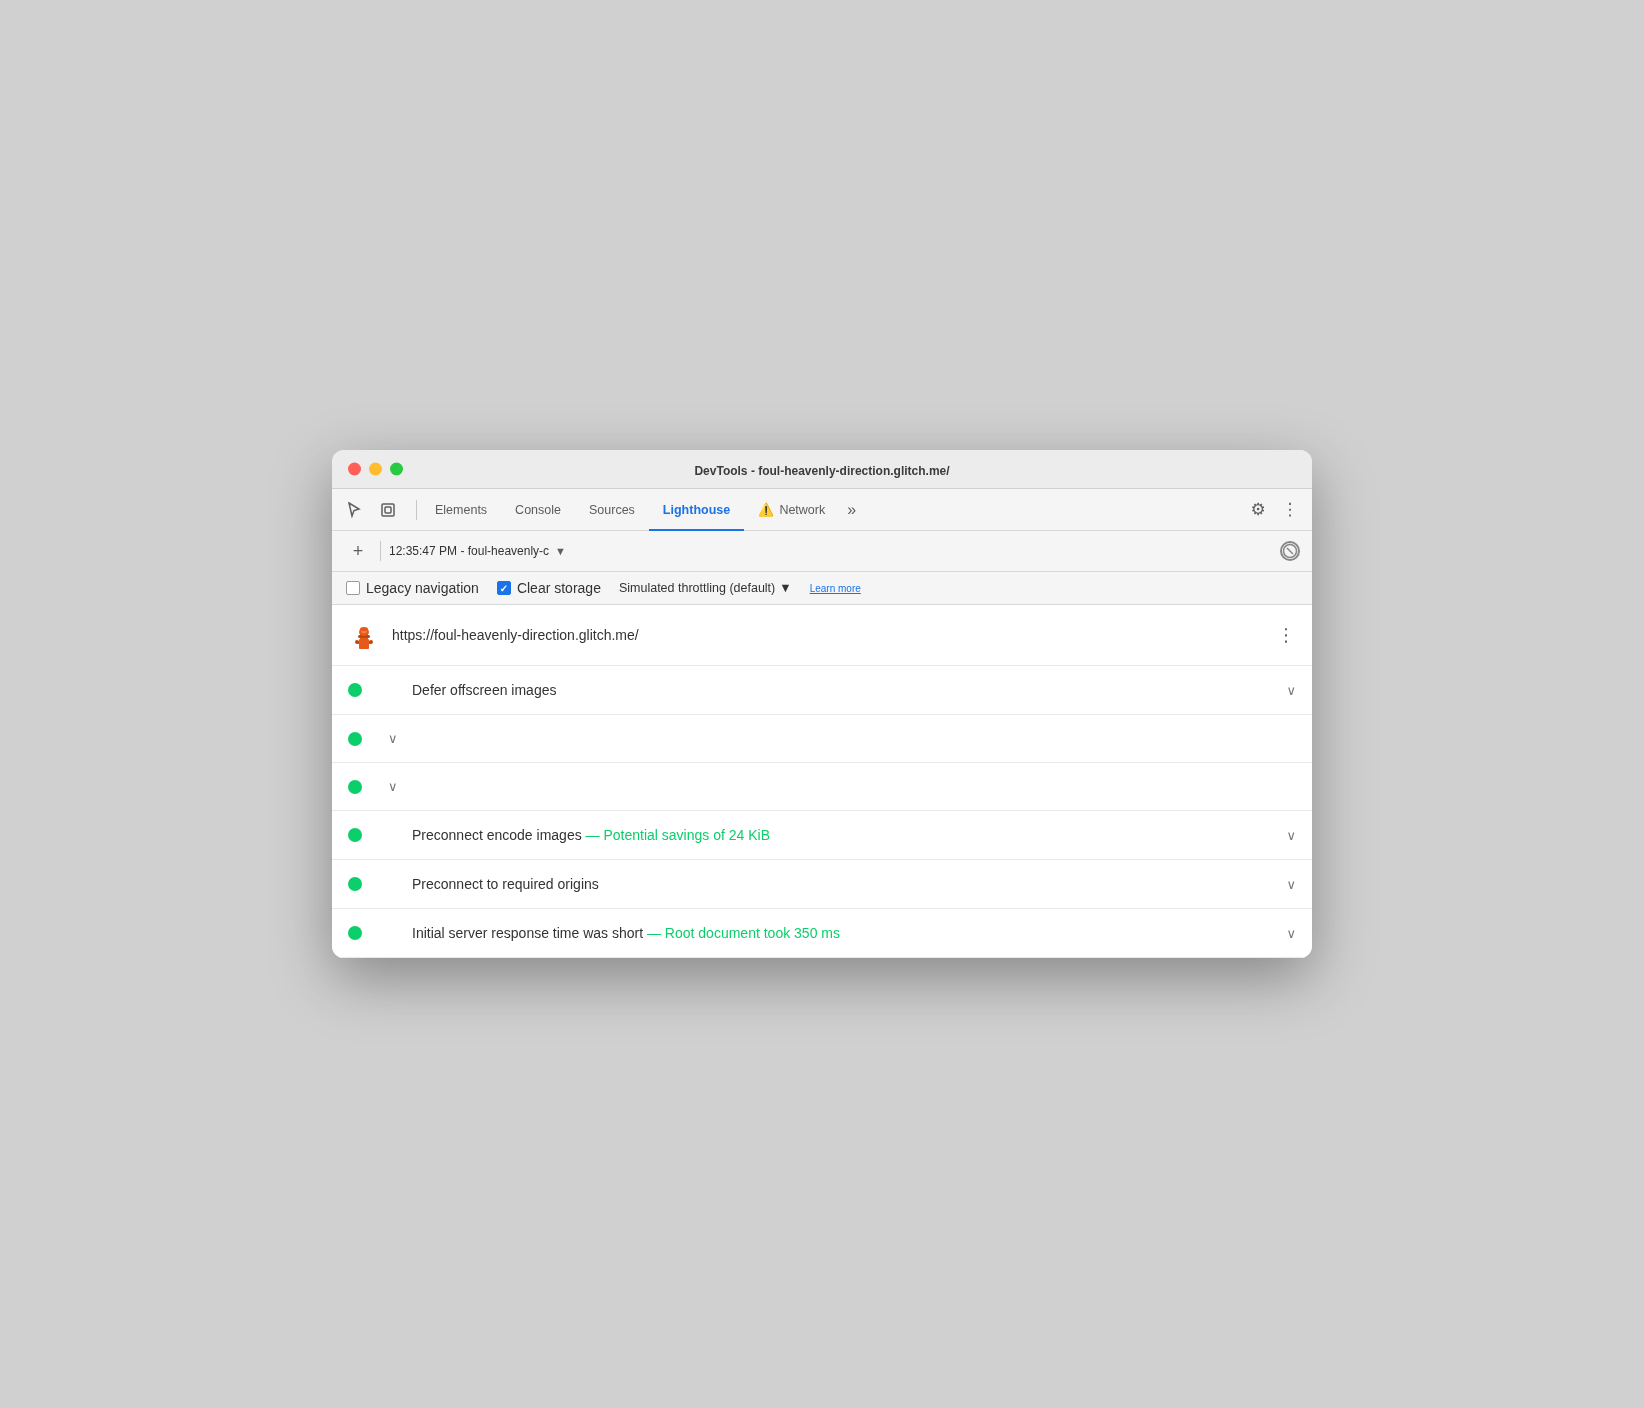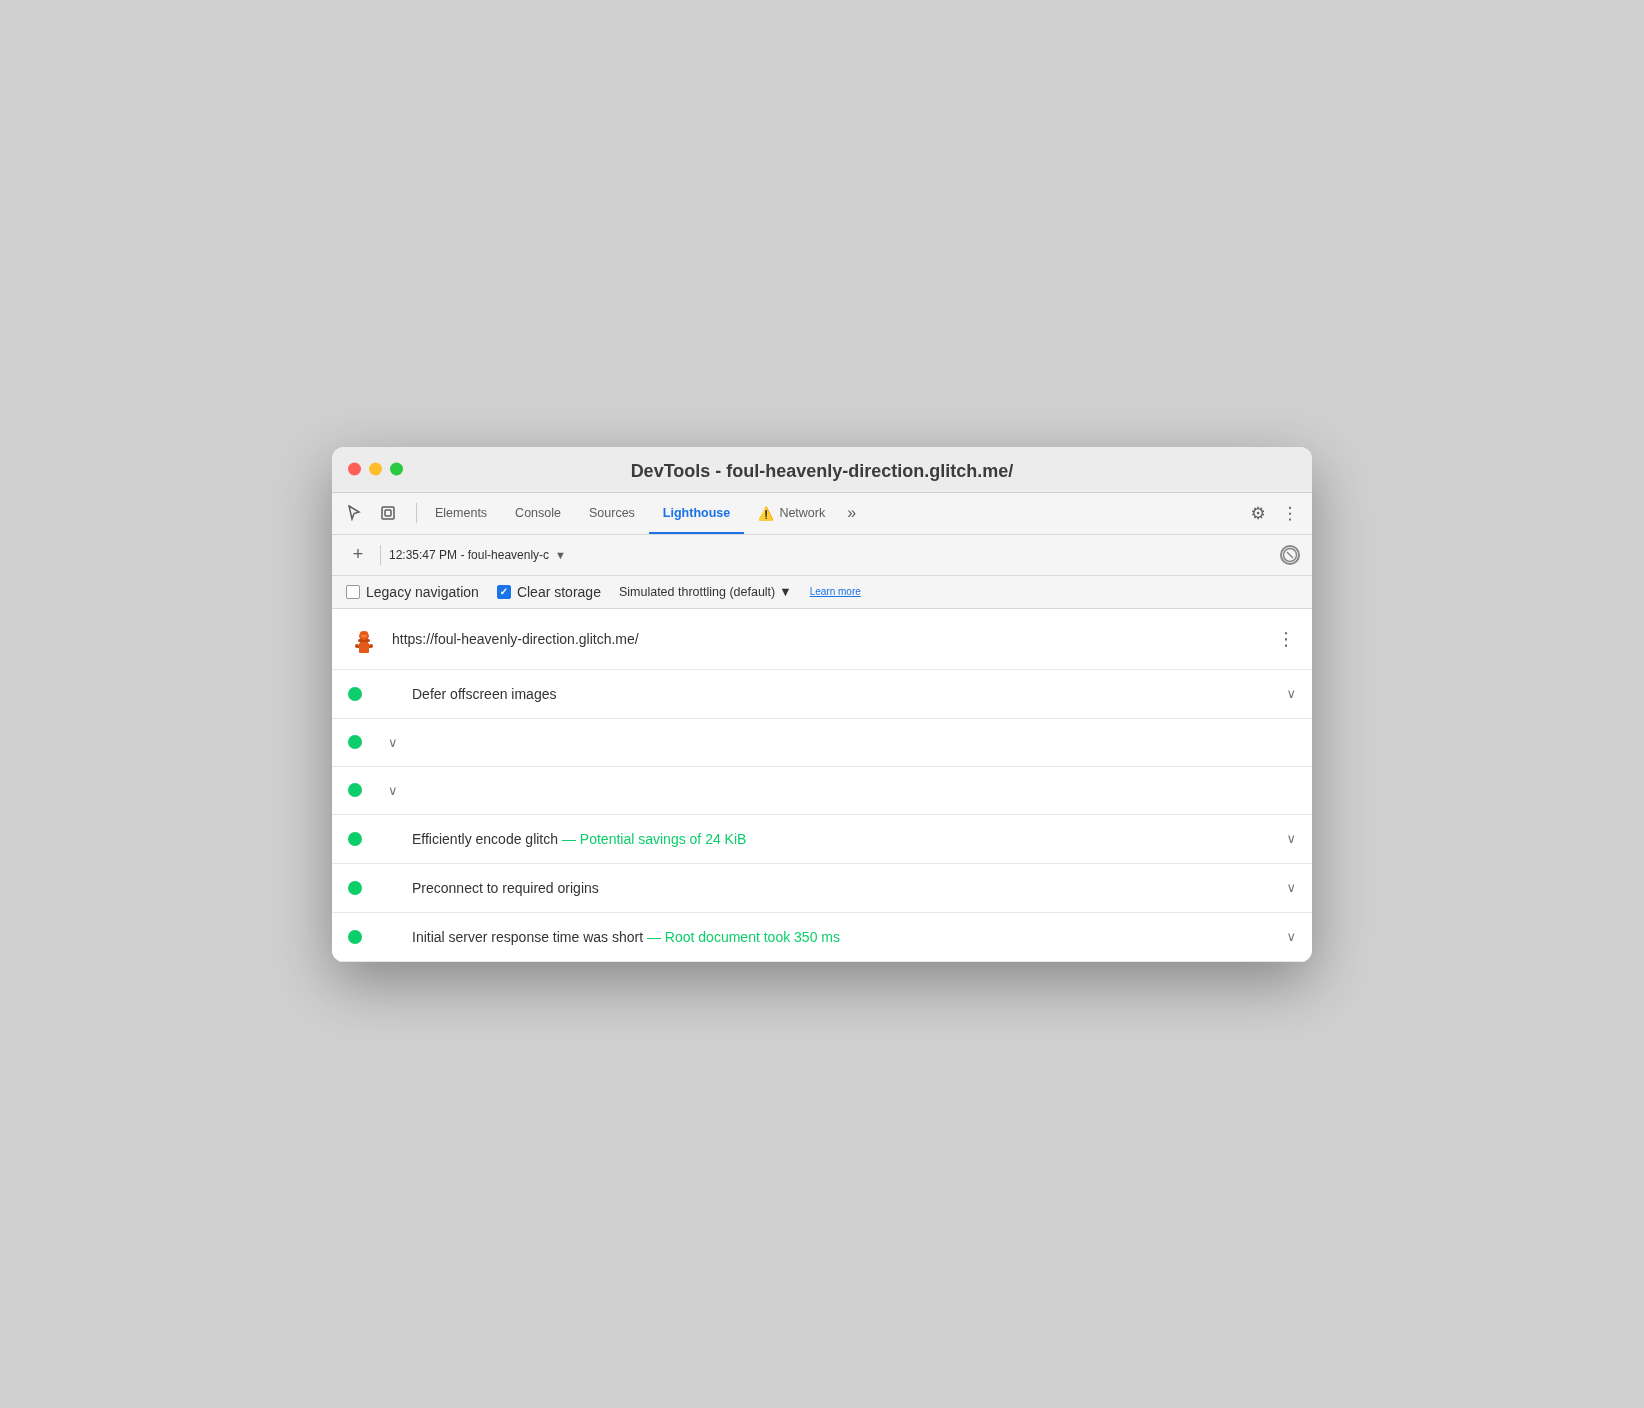--- a/index.html
+++ b/index.html
@@ -46,21 +46,21 @@
       height: 13px;
       border-radius: 50%;
       cursor: pointer;
     }
 
     .tl-close { background: #ff5f57; }
     .tl-minimize { background: #ffbd2e; }
     .tl-maximize { background: #28ca41; }
 
     .title-bar-text {
-      font-size: 18px;
+      font-size: 12px;
       font-weight: 600;
       color: #3c3c3c;
     }
 
     
     .tab-bar {
       background: #f5f5f5;
       display: flex;
       align-items: center;
       padding: 0 8px;
@@ -501,21 +501,21 @@
     </div>
 
     <div class="audit-item">
       <div class="audit-dot"></div>
       <span class="audit-chevron">∨</span>
     </div>
 
     <div class="audit-item">
       <div class="audit-dot"></div>
       <span class="audit-text">
-        <span>Efficiently encode glitch</span>
+        <span>Preconnect encode images</span>
         <span style="color:#0cce6b;">— Potential savings of 24 KiB</span>
       </span>
       <span class="audit-chevron">∨</span>
     </div>
 
     <div class="audit-item">
       <div class="audit-dot"></div>
       <span class="audit-text">Preconnect to required origins</span>
       <span class="audit-chevron">∨</span>
     </div>

